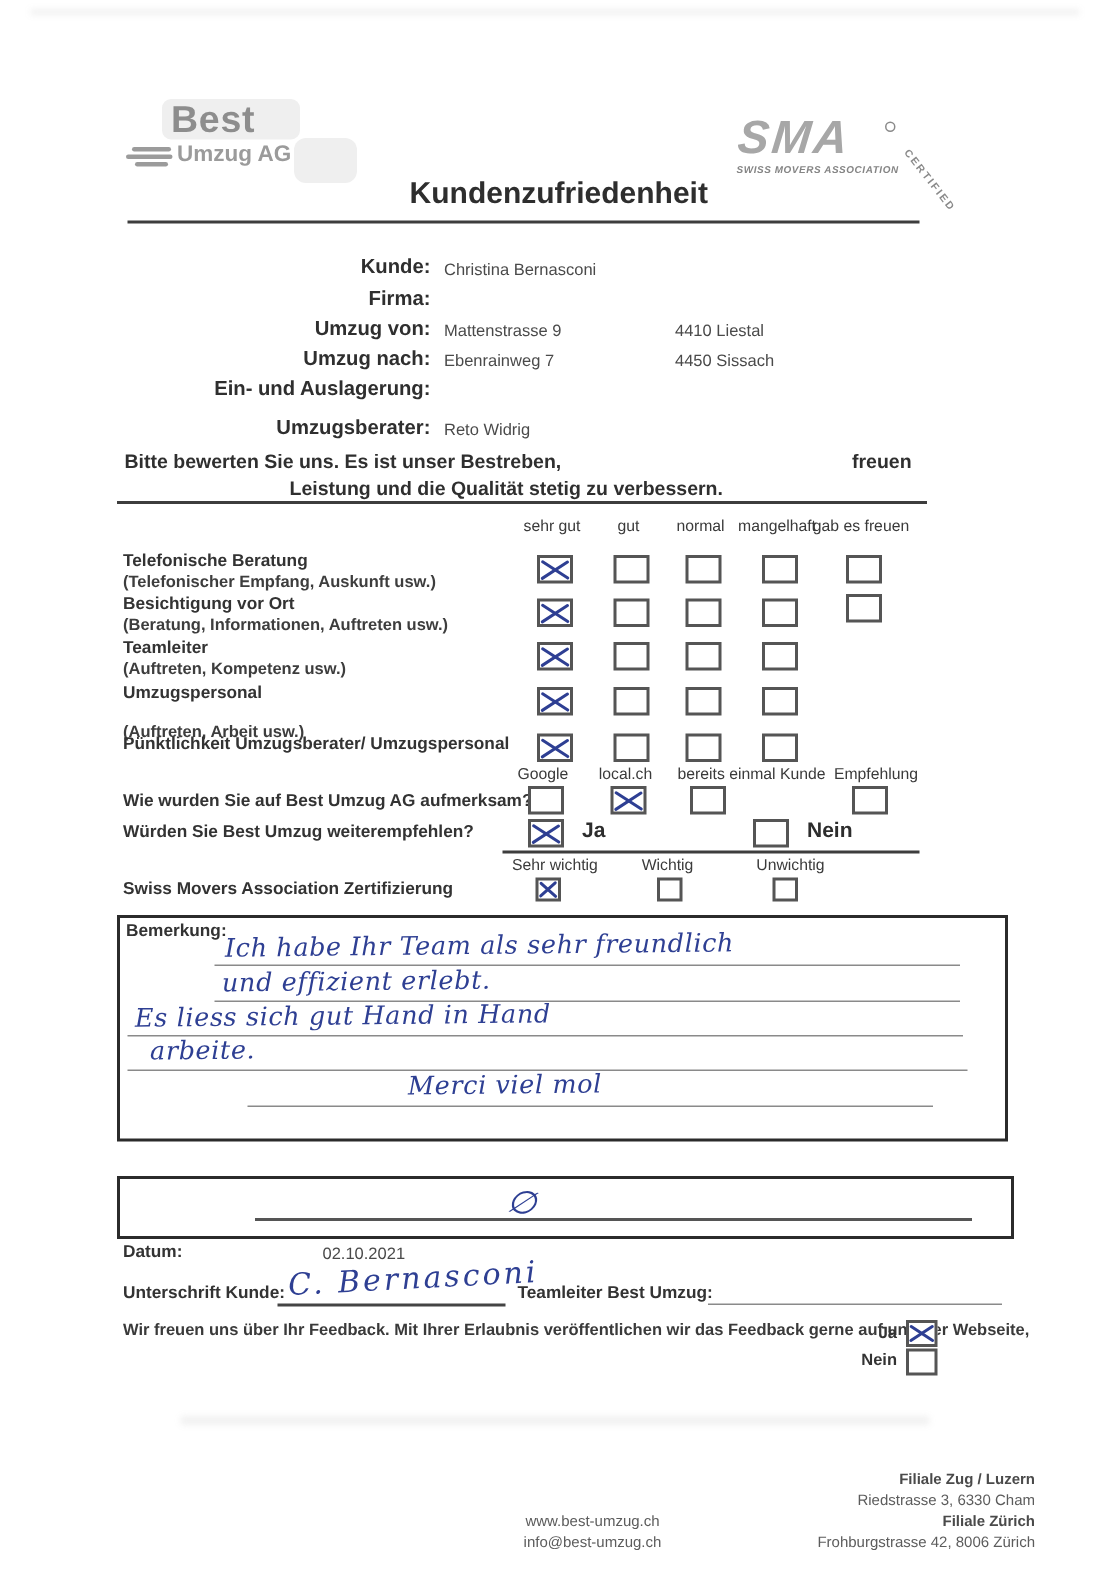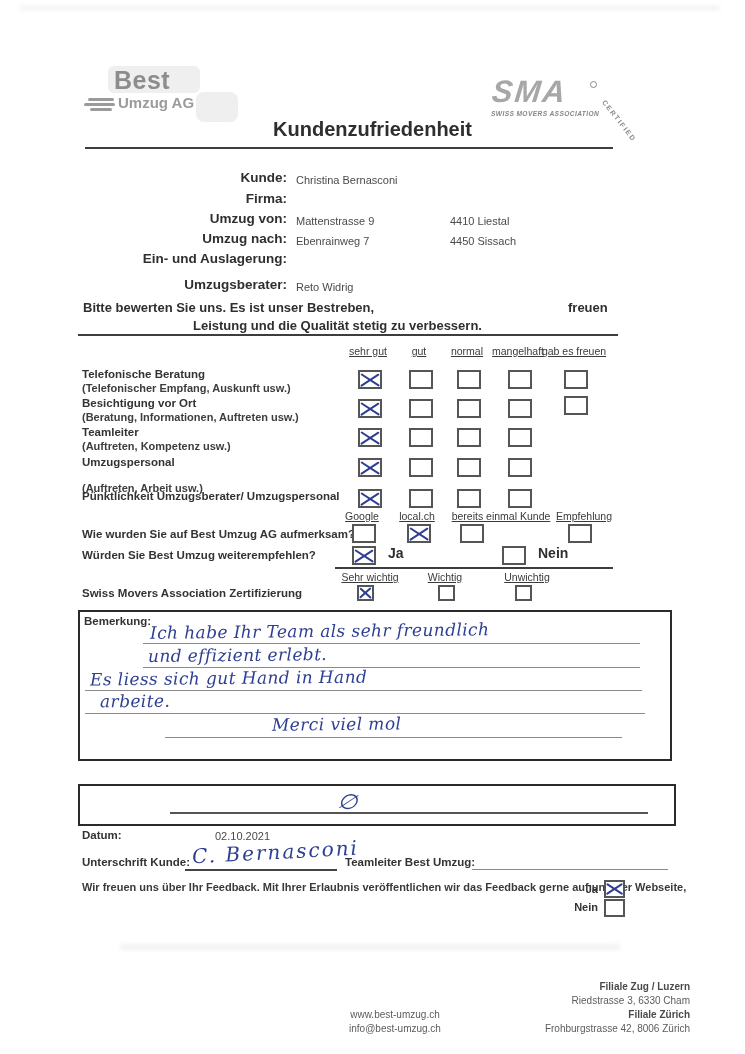--- a/index.html
+++ b/index.html
@@ -21,21 +21,21 @@
 
   .title{position:absolute;width:100%;text-align:center;font-size:20px;font-weight:bold;color:#2e2e2e;}
   .hr{position:absolute;background:#3d3d3d;height:2px;}
   .thinline{position:absolute;background:#8a8a8a;height:1px;}
 
   .flabel{position:absolute;width:205px;text-align:right;font-size:13.5px;font-weight:bold;color:#2f2f2f;}
   .fvalue{position:absolute;font-size:11px;color:#4a4a4a;}
 
   .introline{position:absolute;font-size:13px;font-weight:bold;color:#2f2f2f;}
 
-  .colhead{position:absolute;font-size:10.5px;color:#3a3a3a;text-align:center;text-decoration:underline;}
+  .colhead{position:absolute;font-size:10.5px;color:#3a3a3a;text-align:center;}
   .qlabel{position:absolute;font-size:11.5px;font-weight:bold;color:#333;}
   .qsub{position:absolute;font-size:11px;font-weight:bold;color:#3d3d3d;}
   .bigopt{position:absolute;font-size:14px;font-weight:bold;color:#2d2d2d;}
 
   .cb{position:absolute;width:20px;height:15px;border:2px solid #555;background:#fff;}
   .cb.sm{width:13px;height:12px;}
   .cb.checked::before,.cb.checked::after{content:"";position:absolute;left:-6%;top:50%;
       width:112%;height:2.4px;background:#2e3f93;border-radius:2px;margin-top:-1px;}
   .cb.checked::before{transform:rotate(33deg);}
   .cb.checked::after{transform:rotate(-33deg);}

